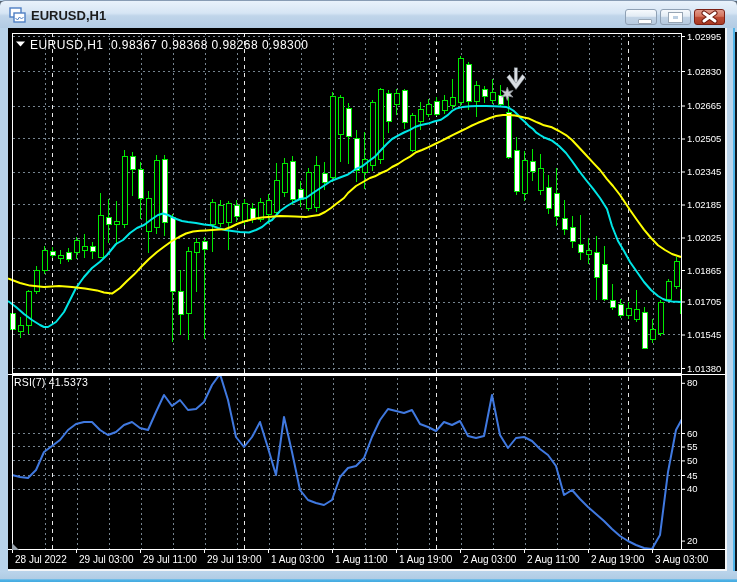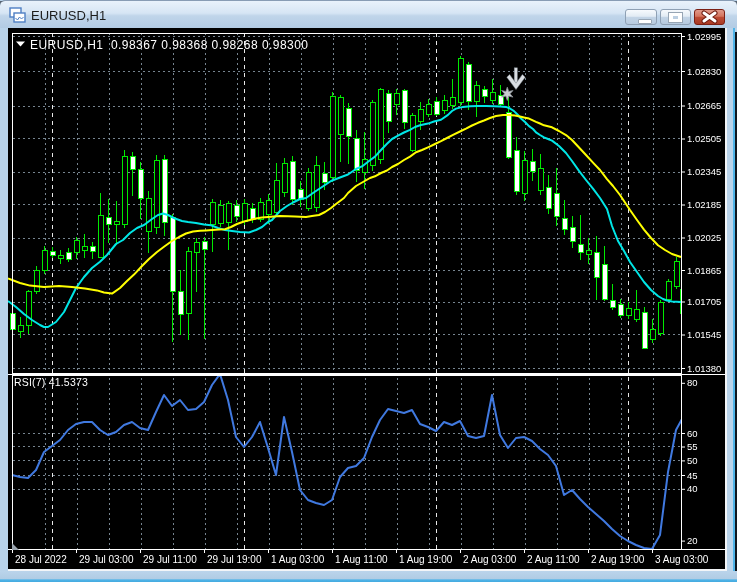--- a/index.html
+++ b/index.html
@@ -1,19 +1,19 @@
 <!DOCTYPE html>
 <html><head><meta charset="utf-8">
 <style>
 html,body{margin:0;padding:0;width:737px;height:582px;overflow:hidden;
 background:#b9d3ea;font-family:"Liberation Sans",sans-serif;}
 #win{position:absolute;left:0;top:0;width:737px;height:582px;}
 #titlebar{position:absolute;left:0;top:0;width:737px;height:28px;box-sizing:border-box;border-top:1px solid #889cb4;
 background:linear-gradient(180deg,#e9f2fb 0%,#d6e5f4 45%,#c0d5ea 55%,#b2cbe4 100%);
-border-radius:5px 5px 0 0;}
+border-radius:5px 5px 0 0;font-weight:bold;}
 #title{position:absolute;left:31px;top:7px;font-size:13px;color:#1c1c1c;}
 #client{position:absolute;left:8px;top:28px;width:717px;height:541px;background:#000;}
 #edge-r{position:absolute;left:725px;top:28px;width:2px;height:543px;background:#f2f5f8;}
 #edge-b{position:absolute;left:8px;top:569px;width:719px;height:2px;background:#f2f5f8;}
 #frame-r1{position:absolute;left:727px;top:28px;width:6px;height:554px;background:#b9d3ea;}
 #frame-r2{position:absolute;left:733px;top:28px;width:2px;height:554px;background:#4fb4e8;}
 #frame-r3{position:absolute;left:735px;top:32px;width:2px;height:543px;background:#10161d;}
 #frame-bot{position:absolute;left:0px;top:571px;width:737px;height:11px;
 background:linear-gradient(180deg,#bad4eb 0%,#b0cce4 72%,#4fb4e8 80%,#45aadf 100%);}
 .btn{position:absolute;top:8px;height:16px;border-radius:3px;box-sizing:border-box;}

